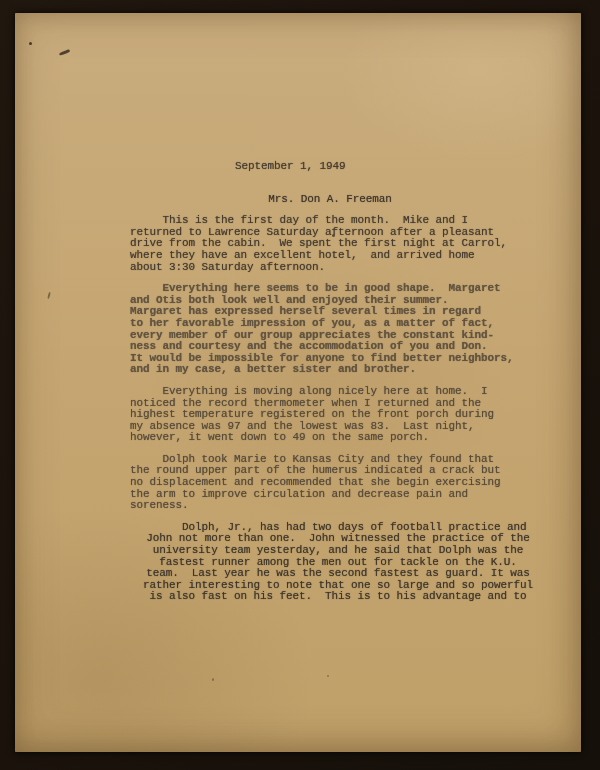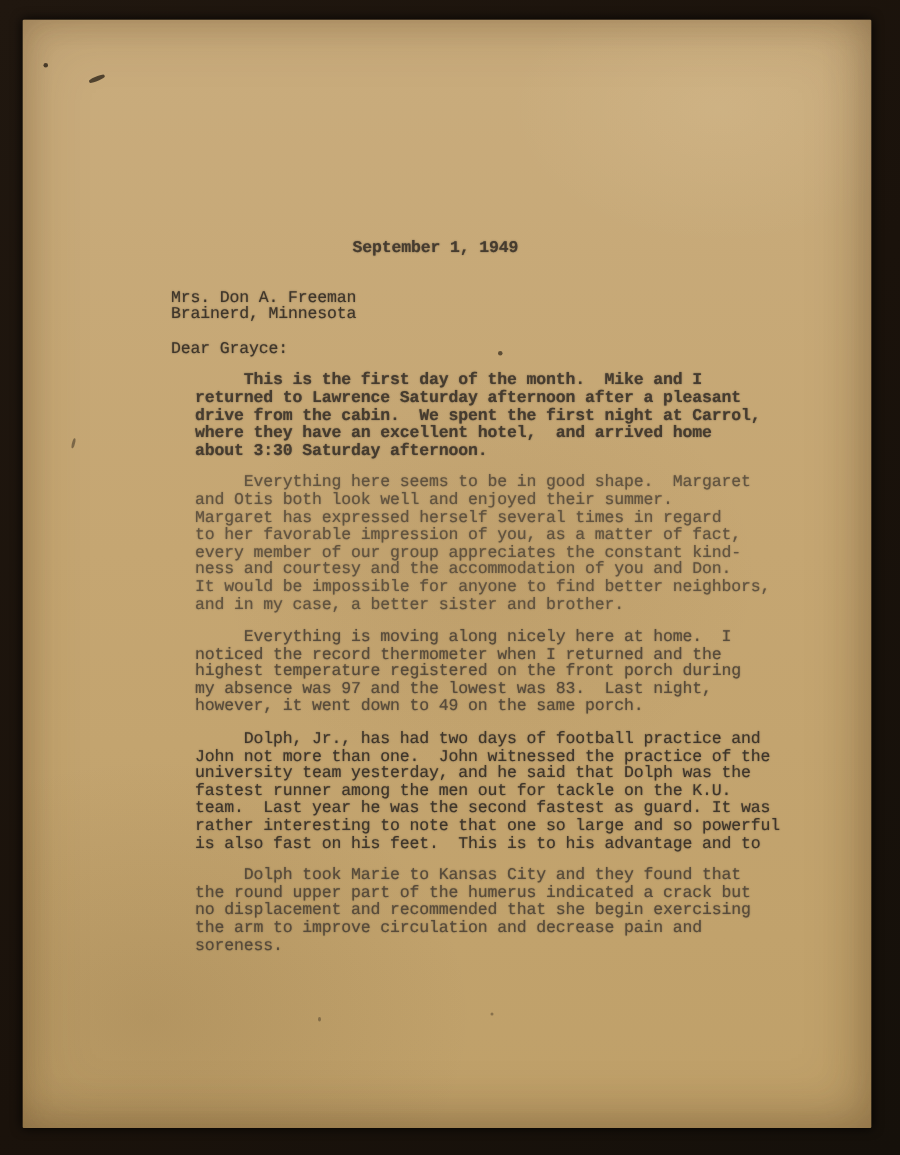--- a/index.html
+++ b/index.html
@@ -51,24 +51,24 @@
     margin-left: 121px;
     white-space: pre;
   }
   .address-block { margin-top: 21px; }
   .address-line { white-space: pre; }
   .salutation-line { margin-top: 11px; white-space: pre; }
   .para {
     margin: 10px 0 0 16px;
     white-space: pre-wrap;
   }
-  .ink-normal { color: #463c2f; font-weight: bold; }
-  .ink-faded  { opacity: 0.80; filter: blur(0.2px); }
+  .ink-normal { color: #463c2f; }
+  .ink-faded  { opacity: 0.80; filter: blur(0.2px); font-weight: bold; }
   .ink-semi   { opacity: 0.88; filter: blur(0.15px); }
-  .ink-dark   { color: #3f362a; }
+  .ink-dark   { color: #3f362a; text-align: center; }
   .speck {
     position: absolute;
     background: #32281b;
     border-radius: 50%;
   }
   .speck-1 { left: 14px;  top: 29px;  width: 3px;  height: 3px;   opacity: 0.85; }
   .speck-2 { left: 44px;  top: 38px;  width: 11px; height: 2.5px; opacity: 0.8; transform: rotate(-22deg); border-radius: 40%; }
   .speck-3 { left: 317px; top: 221px; width: 3px;  height: 3px;   opacity: 0.7; }
   .speck-4 { left: 33px;  top: 279px; width: 2px;  height: 7px;   opacity: 0.5; transform: rotate(14deg); }
   .speck-5 { left: 197px; top: 665px; width: 2px;  height: 3px;   opacity: 0.4; }
@@ -86,24 +86,22 @@
     <div class="speck speck-4"></div>
     <div class="speck speck-5"></div>
     <div class="speck speck-6"></div>
 
     <div class="letter-content">
 
       <div class="date-line ink-normal">September 1, 1949</div>
 
       <div class="address-block">
         <div class="address-line ink-dark">Mrs. Don A. Freeman</div>
-        <div class="address-line ink-dark">Brainerd, Minnesota</div>
       </div>
 
-      <div class="salutation-line ink-dark">Dear Grayce:</div>
 
       <div class="para ink-normal">     This is the first day of the month.  Mike and I
 returned to Lawrence Saturday afternoon after a pleasant
 drive from the cabin.  We spent the first night at Carrol,
 where they have an excellent hotel,  and arrived home
 about 3:30 Saturday afternoon.</div>
 
       <div class="para ink-faded">     Everything here seems to be in good shape.  Margaret
 and Otis both look well and enjoyed their summer.
 Margaret has expressed herself several times in regard
@@ -112,29 +110,29 @@
 ness and courtesy and the accommodation of you and Don.
 It would be impossible for anyone to find better neighbors,
 and in my case, a better sister and brother.</div>
 
       <div class="para ink-semi">     Everything is moving along nicely here at home.  I
 noticed the record thermometer when I returned and the
 highest temperature registered on the front porch during
 my absence was 97 and the lowest was 83.  Last night,
 however, it went down to 49 on the same porch.</div>
 
+      <div class="para ink-semi">     Dolph took Marie to Kansas City and they found that
+the round upper part of the humerus indicated a crack but
+no displacement and recommended that she begin exercising
+the arm to improve circulation and decrease pain and
+soreness.</div>
+
       <div class="para ink-dark">     Dolph, Jr., has had two days of football practice and
 John not more than one.  John witnessed the practice of the
 university team yesterday, and he said that Dolph was the
 fastest runner among the men out for tackle on the K.U.
 team.  Last year he was the second fastest as guard. It was
 rather interesting to note that one so large and so powerful
 is also fast on his feet.  This is to his advantage and to</div>
 
-      <div class="para ink-semi">     Dolph took Marie to Kansas City and they found that
-the round upper part of the humerus indicated a crack but
-no displacement and recommended that she begin exercising
-the arm to improve circulation and decrease pain and
-soreness.</div>
-
     </div>
   </div>
 </div>
 
 </body></html>

